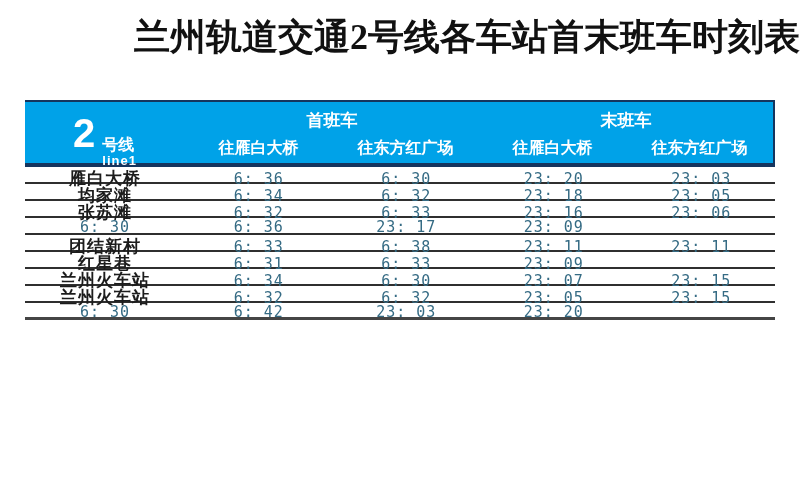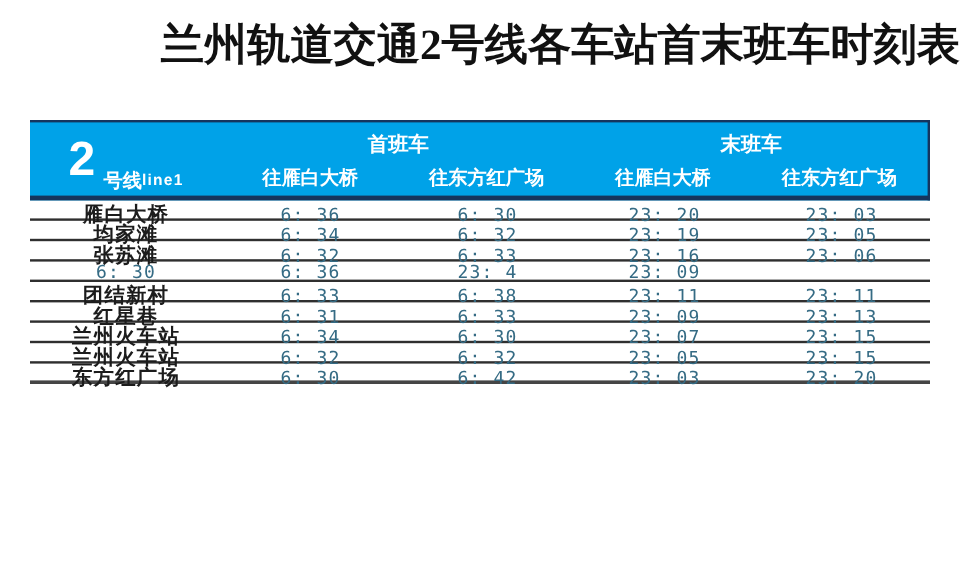--- a/index.html
+++ b/index.html
@@ -57,21 +57,21 @@
     justify-content: center;
     gap: 7px;
   }
   .line-number {
     font-size: 40px;
     font-weight: 700;
     line-height: 1;
   }
   .line-words {
     display: flex;
-    flex-direction: row;
+    flex-direction: column;
     align-items: flex-start;
     line-height: 1.15;
     margin-top: 40px;
   }
   .line-words .cn { font-size: 16px; font-weight: 700; }
   .line-words .en { font-size: 13px; font-weight: 700; letter-spacing: 1px; }
   .group {
     grid-row: 1;
     display: flex;
     align-items: flex-end;
@@ -146,72 +146,70 @@
     <div class="cell time">6: 36</div>
     <div class="cell time">6: 30</div>
     <div class="cell time">23: 20</div>
     <div class="cell time">23: 03</div>
   </div>
 
   <div class="trow">
     <div class="cell station">均家滩</div>
     <div class="cell time">6: 34</div>
     <div class="cell time">6: 32</div>
-    <div class="cell time">23: 19</div>
+    <div class="cell time">23: 18</div>
     <div class="cell time">23: 05</div>
   </div>
 
   <div class="trow">
     <div class="cell station">张苏滩</div>
     <div class="cell time">6: 32</div>
     <div class="cell time">6: 33</div>
     <div class="cell time">23: 16</div>
     <div class="cell time">23: 06</div>
   </div>
 
   <div class="trow">
     <div class="cell time">6: 30</div>
     <div class="cell time">6: 36</div>
-    <div class="cell time">23: 4</div>
+    <div class="cell time">23: 17</div>
     <div class="cell time">23: 09</div>
   </div>
 
   <div class="trow">
     <div class="cell station">团结新村</div>
     <div class="cell time">6: 33</div>
     <div class="cell time">6: 38</div>
     <div class="cell time">23: 11</div>
     <div class="cell time">23: 11</div>
   </div>
 
   <div class="trow">
     <div class="cell station">红星巷</div>
     <div class="cell time">6: 31</div>
     <div class="cell time">6: 33</div>
     <div class="cell time">23: 09</div>
-    <div class="cell time">23: 13</div>
   </div>
 
   <div class="trow">
     <div class="cell station">兰州火车站</div>
     <div class="cell time">6: 34</div>
     <div class="cell time">6: 30</div>
     <div class="cell time">23: 07</div>
     <div class="cell time">23: 15</div>
   </div>
 
   <div class="trow">
     <div class="cell station">兰州火车站</div>
     <div class="cell time">6: 32</div>
     <div class="cell time">6: 32</div>
     <div class="cell time">23: 05</div>
     <div class="cell time">23: 15</div>
   </div>
 
   <div class="trow">
-    <div class="cell station">东方红广场</div>
     <div class="cell time">6: 30</div>
     <div class="cell time">6: 42</div>
     <div class="cell time">23: 03</div>
     <div class="cell time">23: 20</div>
   </div>
 </div>
 </div>
 
 </body></html>

